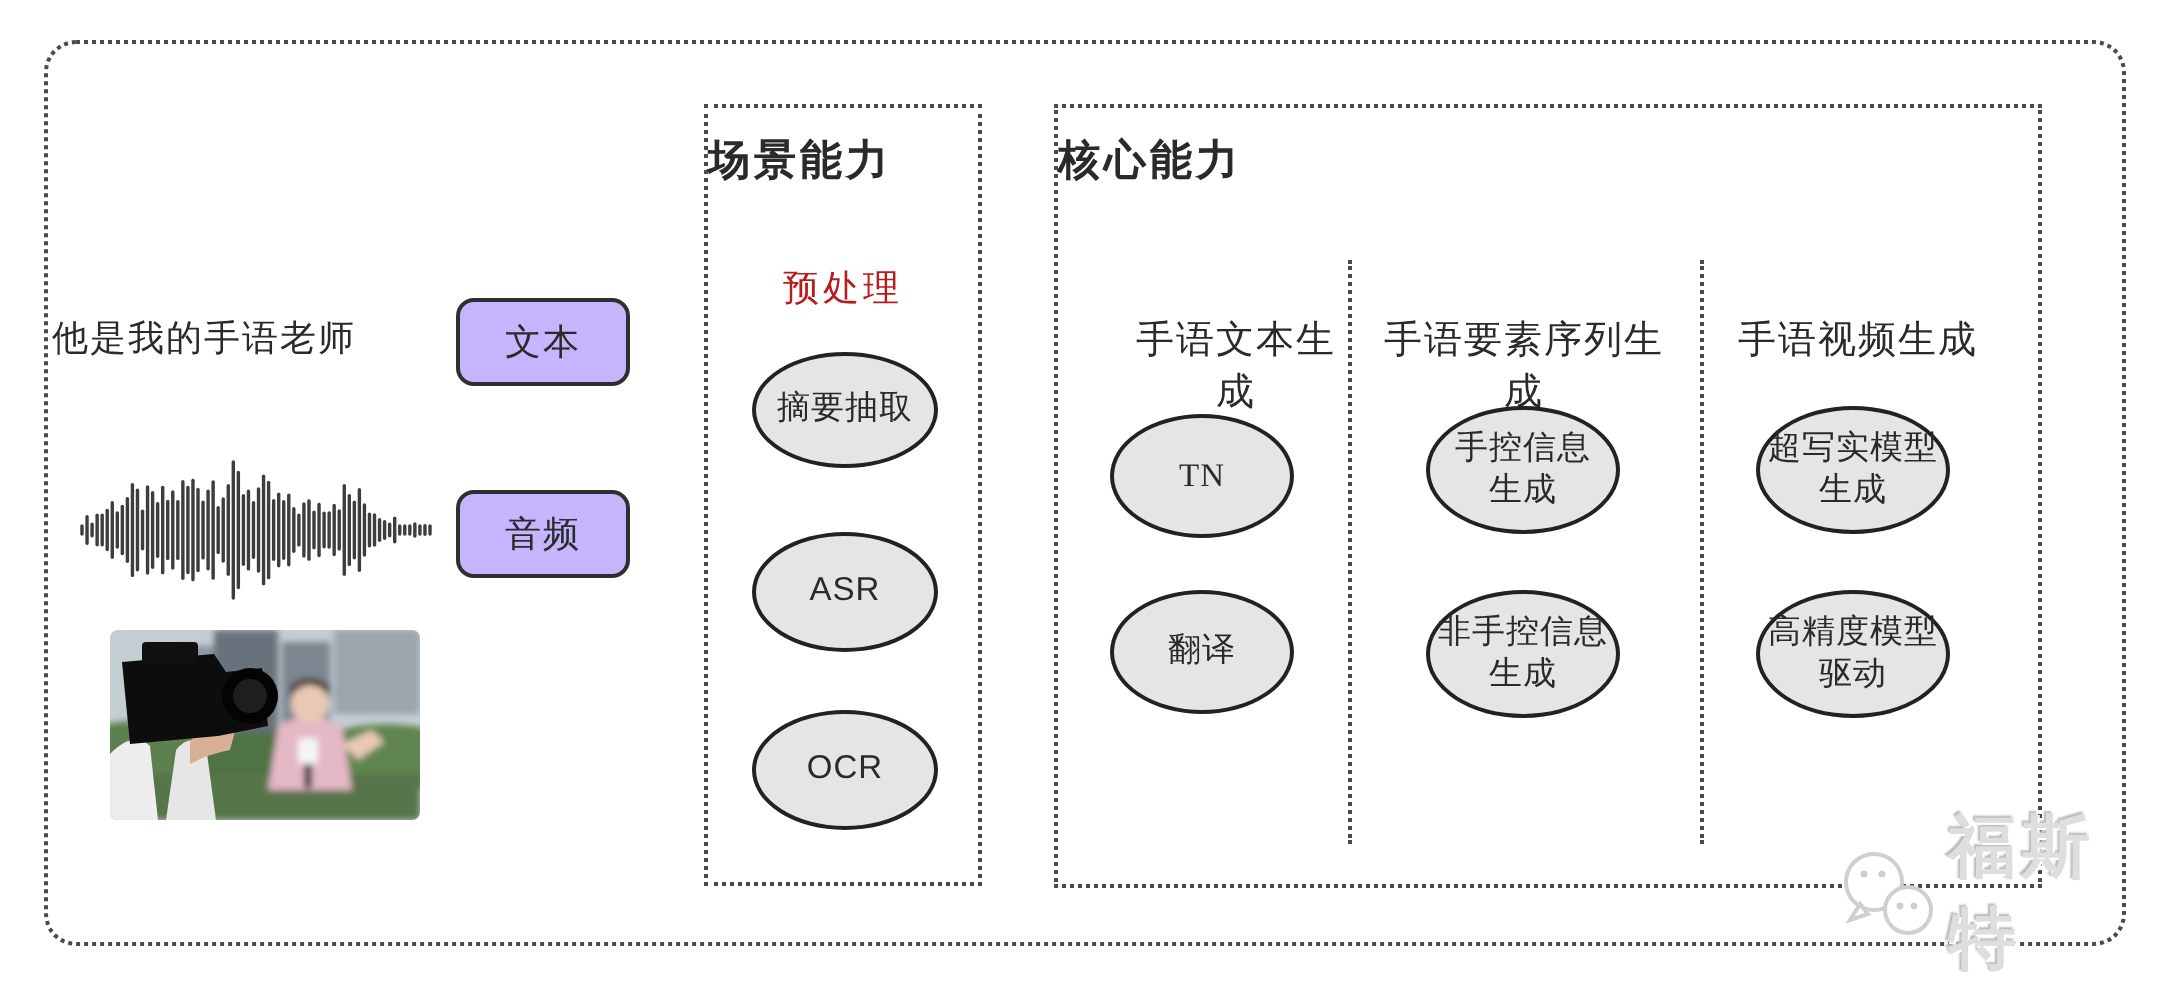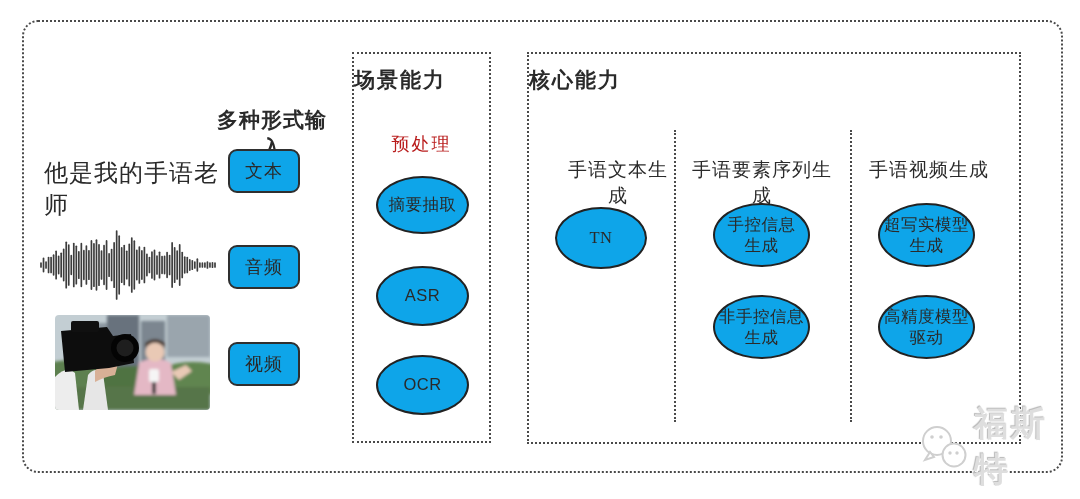--- a/index.html
+++ b/index.html
@@ -9,44 +9,44 @@
   }
   .abs{position:absolute;}
   
   .outer-frame{
     left:22px;top:20px;width:1037px;height:449px;
     border:2px dotted #4a4a4a;border-radius:16px;
   }
   
   .input-label{left:212px;top:106px;width:120px;text-align:center;
     font-size:21px;font-weight:600;letter-spacing:1px;}
-  .sample-text{left:44px;top:157px;width:175px;font-size:24px;letter-spacing:1px;}
+  .sample-text{left:26px;top:157px;width:175px;font-size:18px;letter-spacing:1px;}
   .io-box{
-    left:228px;width:72px;height:44px;border:2px solid #2f2f2f;border-radius:9px;
+    left:228px;width:87px;height:44px;border:2px solid #2f2f2f;border-radius:9px;
     display:flex;align-items:center;justify-content:center;font-size:18px;letter-spacing:1px;
-    background:#0ea5e9;box-sizing:border-box;
+    background:#c4b5fd;box-sizing:border-box;
   }
   .io-box.text{top:149px;}
   .io-box.audio{top:245px;}
   .io-box.video{top:342px;}
   .waveform-wrap{left:38px;top:228px;width:180px;height:74px;}
   .video-thumb{left:55px;top:315px;width:155px;height:95px;border-radius:4px;overflow:hidden;}
   
   .cap-box{border:2px dotted #4a4a4a;background:#fff;box-sizing:border-box;}
   .scene-box{left:352px;top:52px;width:139px;height:391px;}
   .core-box{left:527px;top:52px;width:494px;height:392px;}
   .cap-title{position:absolute;left:0;right:0;top:12px;text-align:left;
     font-size:21px;font-weight:bold;letter-spacing:2px;}
   .scene-sub{position:absolute;left:0;right:0;top:78px;text-align:center;
     font-size:18px;letter-spacing:2px;color:#b91c1c;}
   
   .node{
     position:absolute;border:2.5px solid #222;border-radius:50%;
     display:flex;align-items:center;justify-content:center;text-align:center;
-    font-size:16.5px;line-height:1.3;background:#0ea5e9;box-sizing:border-box;
+    font-size:16.5px;line-height:1.3;background:#e5e5e5;box-sizing:border-box;
     white-space:pre-line;letter-spacing:0.5px;
   }
   
   .n-summary{left:22px;top:122px;width:93px;height:58px;}
   .n-asr{left:22px;top:212px;width:93px;height:60px;}
   .n-ocr{left:22px;top:301px;width:93px;height:60px;}
   
   .col-label{position:absolute;top:103px;text-align:center;font-size:19px;
     font-weight:500;letter-spacing:1px;}
   .cl-1{left:18px;width:110px;margin-left:16px;}
@@ -69,21 +69,20 @@
     text-shadow:1px 1px 0 #ffffff,-1px -1px 1px #b9b9b9;
   }
 </style>
 </head>
 <body>
 
 <div id="canvas">
 
   <div class="abs outer-frame"></div>
 
-  <div class="abs input-label">多种形式输入</div>
   <div class="abs sample-text">他是我的手语老师</div>
 
   <div class="abs waveform-wrap">
     <svg id="waveform-svg" width="180" height="74" viewBox="0 0 180 74">
         <line x1="3" x2="3" y1="35" y2="39" stroke="#3d3d3d" stroke-width="1.7" stroke-linecap="round"></line>
         <line x1="5.521739130434783" x2="5.521739130434783" y1="30.386922258643423" y2="43.61307774135658" stroke="#3d3d3d" stroke-width="1.7" stroke-linecap="round"></line>
         <line x1="8.043478260869566" x2="8.043478260869566" y1="34.08271089831692" y2="39.91728910168308" stroke="#3d3d3d" stroke-width="1.7" stroke-linecap="round"></line>
         <line x1="10.565217391304348" x2="10.565217391304348" y1="29.586879127441957" y2="44.413120872558046" stroke="#3d3d3d" stroke-width="1.7" stroke-linecap="round"></line>
         <line x1="13.08695652173913" x2="13.08695652173913" y1="29.58965581164418" y2="44.41034418835582" stroke="#3d3d3d" stroke-width="1.7" stroke-linecap="round"></line>
         <line x1="15.608695652173914" x2="15.608695652173914" y1="27.20213072413582" y2="46.79786927586418" stroke="#3d3d3d" stroke-width="1.7" stroke-linecap="round"></line>
@@ -183,41 +182,41 @@
       <path d="M40 56 q10 -15 24 -11 l-4 15 q-11 2 -20 7 z" fill="#d8b096"></path>
       <path d="M6 16 L52 12 L58 21 L76 19 L79 48 L54 53 L10 57 Z" fill="#0d0d0d"></path>
       <circle cx="70" cy="33" r="14" fill="#040404"></circle>
       <circle cx="70" cy="33" r="8.5" fill="#1e1e1e"></circle>
       <rect x="16" y="6" width="28" height="11" rx="2" fill="#101010"></rect>
     </svg>
   </div>
 
   <div class="abs io-box text">文本</div>
   <div class="abs io-box audio">音频</div>
-  <div class="abs io-box video">视频</div>
 
   <div class="abs cap-box scene-box">
     <div class="cap-title">场景能力</div>
     <div class="scene-sub">预处理</div>
     <div class="node n-summary">摘要抽取</div>
     <div class="node n-asr">ASR</div>
     <div class="node n-ocr">OCR</div>
   </div>
 
   <div class="abs cap-box core-box">
     <div class="cap-title">核心能力</div>
 
     <div class="divider dv-1"></div>
     <div class="divider dv-2"></div>
 
     <div class="col-label cl-1">手语文本生成</div>
     <div class="col-label cl-2">手语要素序列生成</div>
     <div class="col-label cl-3">手语视频生成</div>
 
     <div class="node n-tn">TN</div>
+    <div class="node n-fanyi">翻译</div>
     <div class="node n-manual">手控信息
 生成</div>
     <div class="node n-nonmanual">非手控信息
 生成</div>
     <div class="node n-hyper">超写实模型
 生成</div>
     <div class="node n-drive">高精度模型
 驱动</div>
   </div>
 

